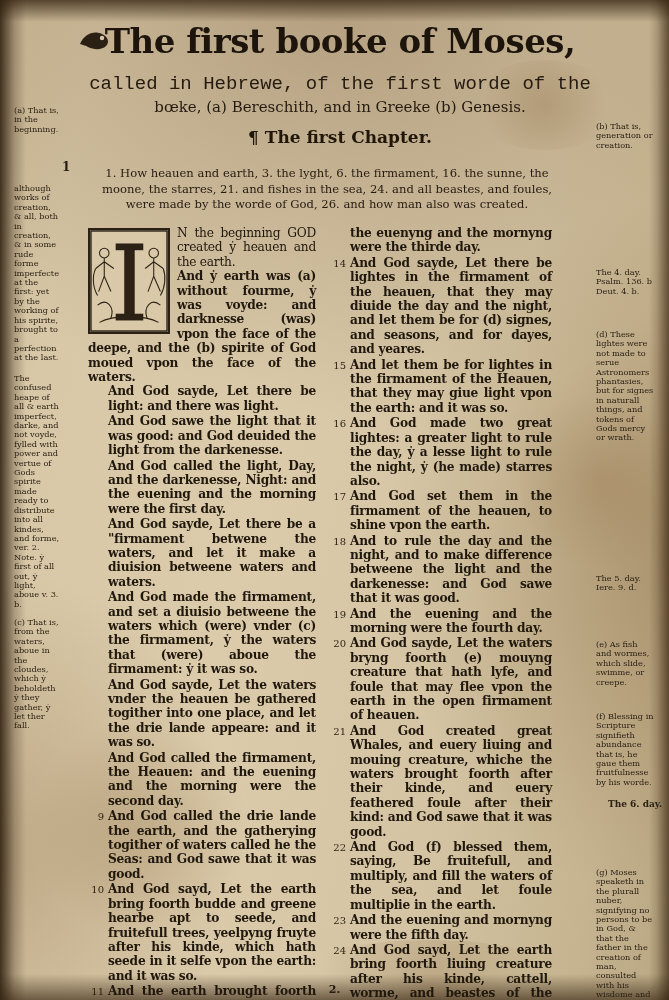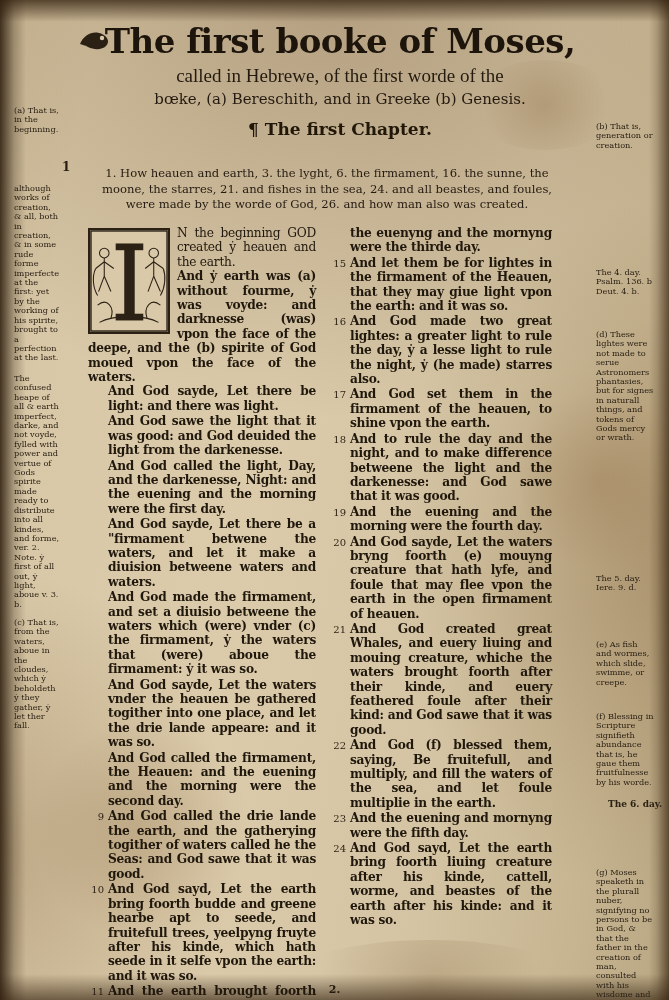--- a/index.html
+++ b/index.html
@@ -48,22 +48,22 @@
   
   #heading{
     position:absolute;left:60px;top:22px;width:560px;text-align:center;z-index:4;
   }
   #title1{
     font-size:34px;line-height:38px;font-weight:700;color:#1d150c;
     font-family:"DejaVu Serif", serif;letter-spacing:-.5px;
     white-space:nowrap;
   }
   #title2{
-    font-size:19px;line-height:24px;color:#241a0f;margin-top:4px;
-    font-family:Liberation Serif, serif;
+    font-size:19px;line-height:24px;color:#241a0f;margin-top:12px;
+    font-family:Liberation Mono, monospace;
   }
   #title3{
     font-size:15px;line-height:20px;color:#241a0f;margin-top:1px;
     font-family:"DejaVu Serif", serif;
   }
   #chapline{
     font-size:17px;line-height:22px;color:#201709;margin-top:9px;font-weight:700;
   }
   #fleur{
     position:absolute;left:18px;top:6px;width:36px;height:26px;
@@ -225,20 +225,24 @@
       </div>
 
   </div>
 
   <div class="col" id="colR">
     <div class="para">
         <div class="vn"></div>
         <div class="vtxt">the euenyng and the mornyng were the thirde day.</div>
       </div>
     <div class="para">
+        <div class="vn">14</div>
+        <div class="vtxt">And God sayde, Let there be lightes in the firmament of the heauen, that they may diuide the day and the night, and let them be for (d) signes, and seasons, and for dayes, and yeares.</div>
+      </div>
+    <div class="para">
         <div class="vn">15</div>
         <div class="vtxt">And let them be for lightes in the firmament of the Heauen, that they may giue light vpon the earth: and it was so.</div>
       </div>
     <div class="para">
         <div class="vn">16</div>
         <div class="vtxt">And God made two great lightes: a greater light to rule the day, ẏ a lesse light to rule the night, ẏ (he made) starres also.</div>
       </div>
     <div class="para">
         <div class="vn">17</div>
         <div class="vtxt">And God set them in the firmament of the heauen, to shine vpon the earth.</div>

